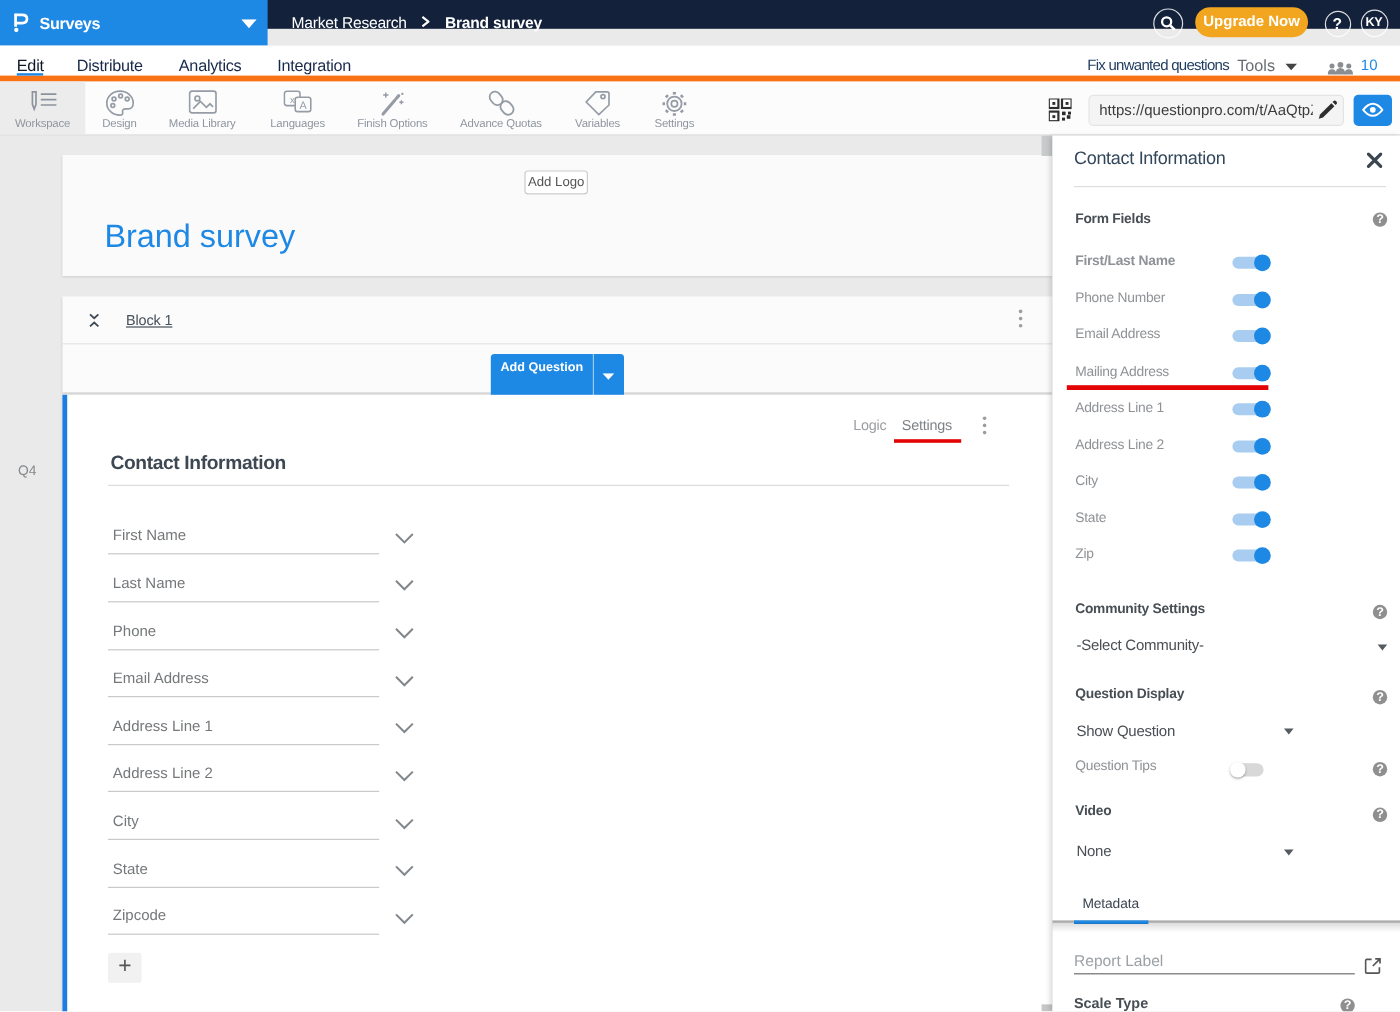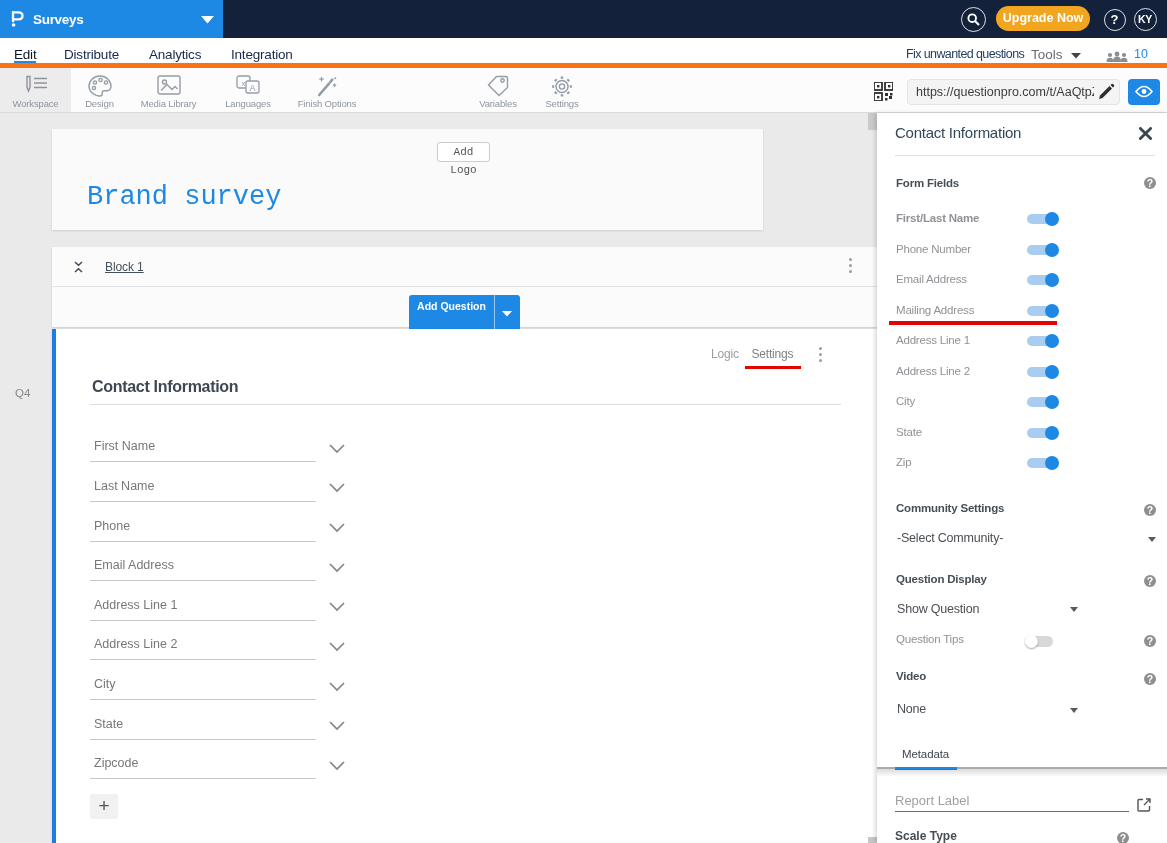--- a/index.html
+++ b/index.html
@@ -2,21 +2,21 @@
 <html><head>
 <meta charset="utf-8">
 <style>
 * { margin:0; padding:0; box-sizing:border-box; }
 html,body { width:1167px; height:843px; overflow:hidden; }
 body { font-family:"Liberation Sans", sans-serif; }
 #app { position:relative; width:1167px; height:843px; background:#eaeaea; overflow:hidden; }
 .abs { position:absolute; }
 
 
-.topbar { position:absolute; left:0; top:0; width:1167px; height:38px; background:#14213a; }
+.topbar { position:absolute; left:0; top:0; width:1167px; height:24px; background:#14213a; }
 .brand { position:absolute; left:0; top:0; width:223px; height:38px; background:#1e88e5; }
 .brand .logo { position:absolute; left:11px; top:9.5px; }
 .brand .bname { position:absolute; left:33px; top:12px; font-size:13.5px; font-weight:700; color:#fff; letter-spacing:-.3px; }
 .brand .caret { position:absolute; left:201px; top:16px; }
 .crumb { position:absolute; left:243px; top:0; height:38px; line-height:38px; color:#fff; font-size:13px; letter-spacing:-.2px; }
 .crumb b { font-weight:700; }
 .crumb .sep { display:inline-block; margin:0 9px; }
 .navcirc { position:absolute; top:7px; width:25px; height:25px; border:1.5px solid rgba(255,255,255,.85); border-radius:50%; color:#fff; text-align:center; }
 .upg { position:absolute; left:996px; top:6px; width:94px; height:25px; background:#f2a51e; border-radius:13px; color:#fff; font-size:12.5px; font-weight:700; text-align:center; line-height:25px; }
 
@@ -33,21 +33,21 @@
 
 .toolbar { position:absolute; left:0; top:68px; width:1167px; height:45px; background:#fcfcfc; border-bottom:1px solid #dadada; }
 .titem { position:absolute; top:0; height:44px; text-align:center; color:#8e959e; font-size:9.5px; letter-spacing:-.15px; }
 .titem .ic { position:absolute; top:7px; left:50%; transform:translateX(-50%); }
 .titem .lb { position:absolute; top:30px; left:50%; transform:translateX(-50%); white-space:nowrap; }
 .titem.ws { background:#ececec;padding-left:44px; }
 .urlbox { position:absolute; left:907px; top:10.5px; width:213px; height:26px; background:#f4f4f4; border:1px solid #e4e4e4; border-radius:4px; font-size:12.5px; color:#3c3c3c; line-height:24px; padding-left:8px; white-space:nowrap; overflow:hidden; }
 .eyebtn { position:absolute; left:1128px; top:10.5px; width:32px; height:26px; background:#1e88e5; border-radius:4px; }
 
 
-.card1 { position:absolute; left:52px; top:129px; width:711px; height:101px; background:#fafafa; box-shadow:0 1px 2px rgba(0,0,0,.12);font-family:Liberation Mono, monospace; }
+.card1 { position:absolute; left:52px; top:129px; width:825px; height:101px; background:#fafafa; box-shadow:0 1px 2px rgba(0,0,0,.12); }
 .addlogo { position:absolute; left:385px; top:13px; width:53px; height:20px; background:#fff; border:1px solid #ccc; border-radius:3px; font-size:11px; color:#555; text-align:center; line-height:18px; }
 .btitle { position:absolute; left:35px; top:53px; font-size:27px; color:#1e88e5; }
 
 .card2 { position:absolute; left:52px; top:247px; width:825px; height:80px; background:#fbfbfb; box-shadow:0 1px 2px rgba(0,0,0,.12); }
 .card2 .hdr { position:absolute; left:0; top:0; width:100%; height:40px; border-bottom:1px solid #e4e4e4; }
 .blockname { position:absolute; left:53px; top:13px; font-size:12px; letter-spacing:-.1px; color:#45505a;text-decoration:underline; }
 .colic { position:absolute; left:22px; top:14px; }
 .vdots { position:absolute; }
 .vdots i { display:block; width:3px; height:3px; border-radius:50%; background:#9a9da2; margin:0 auto 3px; }
 .addqwrap { position:absolute; left:0; top:48px; width:100%; text-align:center; }
@@ -104,20 +104,26 @@
       <svg class="logo" width="13" height="17" viewBox="0 0 13 17">
         <path d="M2 1.4 V12.2" fill="none" stroke="#fff" stroke-width="2.3"></path>
         <path d="M1.2 2.3 H7.5 Q11.5 2.3 11.5 5.7 Q11.5 9.3 7.5 9.3 H1.4" fill="none" stroke="#fff" stroke-width="2.3"></path>
         <circle cx="2.6" cy="15" r="1.8" fill="#fff"></circle>
       </svg>
       <span class="bname">Surveys</span>
       <svg class="caret" width="13" height="8" viewBox="0 0 13 8">
           <path d="M0 0 L13 0 L6.5 7.5 Z" fill="#fff"></path>
         </svg>
     </div>
+    <div class="crumb">Market Research
+      <svg class="sep" width="7" height="10" viewBox="0 0 7 10">
+          <path d="M1 1 L6 5 L1 9" fill="none" stroke="#fff" stroke-width="1.8"></path>
+        </svg>
+      <b>Brand survey</b>
+    </div>
     <div class="navcirc" style="left:961px;">
       <svg width="13" height="13" viewBox="0 0 13 13" style="margin-top:4.5px">
           <circle cx="5.2" cy="5.2" r="3.8" fill="none" stroke="#fff" stroke-width="1.9"></circle>
           <path d="M8.2 8.2 L12 12" stroke="#fff" stroke-width="2.1"></path>
         </svg>
     </div>
     <div class="upg">Upgrade Now</div>
     <div class="navcirc" style="left:1103.5px; top:8.5px; width:22px; height:22px; font-size:13px; font-weight:700; line-height:20px;">?</div>
     <div class="navcirc" style="left:1133.5px; top:8px; width:23px; height:23px; font-size:10.5px; font-weight:700; line-height:21px; letter-spacing:-.2px;">KY</div>
   </div>
@@ -178,20 +184,27 @@
       </svg>
       <div class="lb">Languages</div>
     </div>
     <div class="titem" style="left:287px; width:80px;">
       <svg class="ic" width="24" height="22" viewBox="0 0 24 22" fill="none" stroke="#959ca6" stroke-width="1.4">
         <path d="M4.2 20 L14.2 8.3 M15.4 6.9 L17.3 4.7" stroke-width="2.6" stroke-linecap="round"></path>
         <path d="M6.5 2 v4.4 M4.3 4.2 h4.4 M19.5 8.5 v3.4 M17.8 10.2 h3.4" stroke-width="1.2"></path>
         <circle cx="20.3" cy="3.2" r="1" fill="#959ca6" stroke="none"></circle>
       </svg>
       <div class="lb">Finish Options</div>
+    </div>
+    <div class="titem" style="left:367px; width:101px;">
+      <svg class="ic" width="24" height="22" viewBox="0 0 24 22" fill="none" stroke="#959ca6" stroke-width="1.5">
+        <rect x="3" y="1" width="9" height="12" rx="4.5" transform="rotate(-40 7.5 7)"></rect>
+        <rect x="12" y="9" width="9" height="12" rx="4.5" transform="rotate(-40 16.5 15)"></rect>
+      </svg>
+      <div class="lb">Advance Quotas</div>
     </div>
     <div class="titem" style="left:468px; width:60px;">
       <svg class="ic" width="22" height="22" viewBox="0 0 22 22" fill="none" stroke="#959ca6" stroke-width="1.4">
         <path d="M9.5 1.5 H19 a1.5 1.5 0 0 1 1.5 1.5 V12.5 L12 20.5 L1.5 10 Z"></path>
         <circle cx="15.5" cy="5.5" r="1.7"></circle>
       </svg>
       <div class="lb">Variables</div>
     </div>
     <div class="titem" style="left:528px; width:68px;">
       <svg class="ic" width="23" height="23" viewBox="0 0 23 23" fill="none" stroke="#959ca6">

